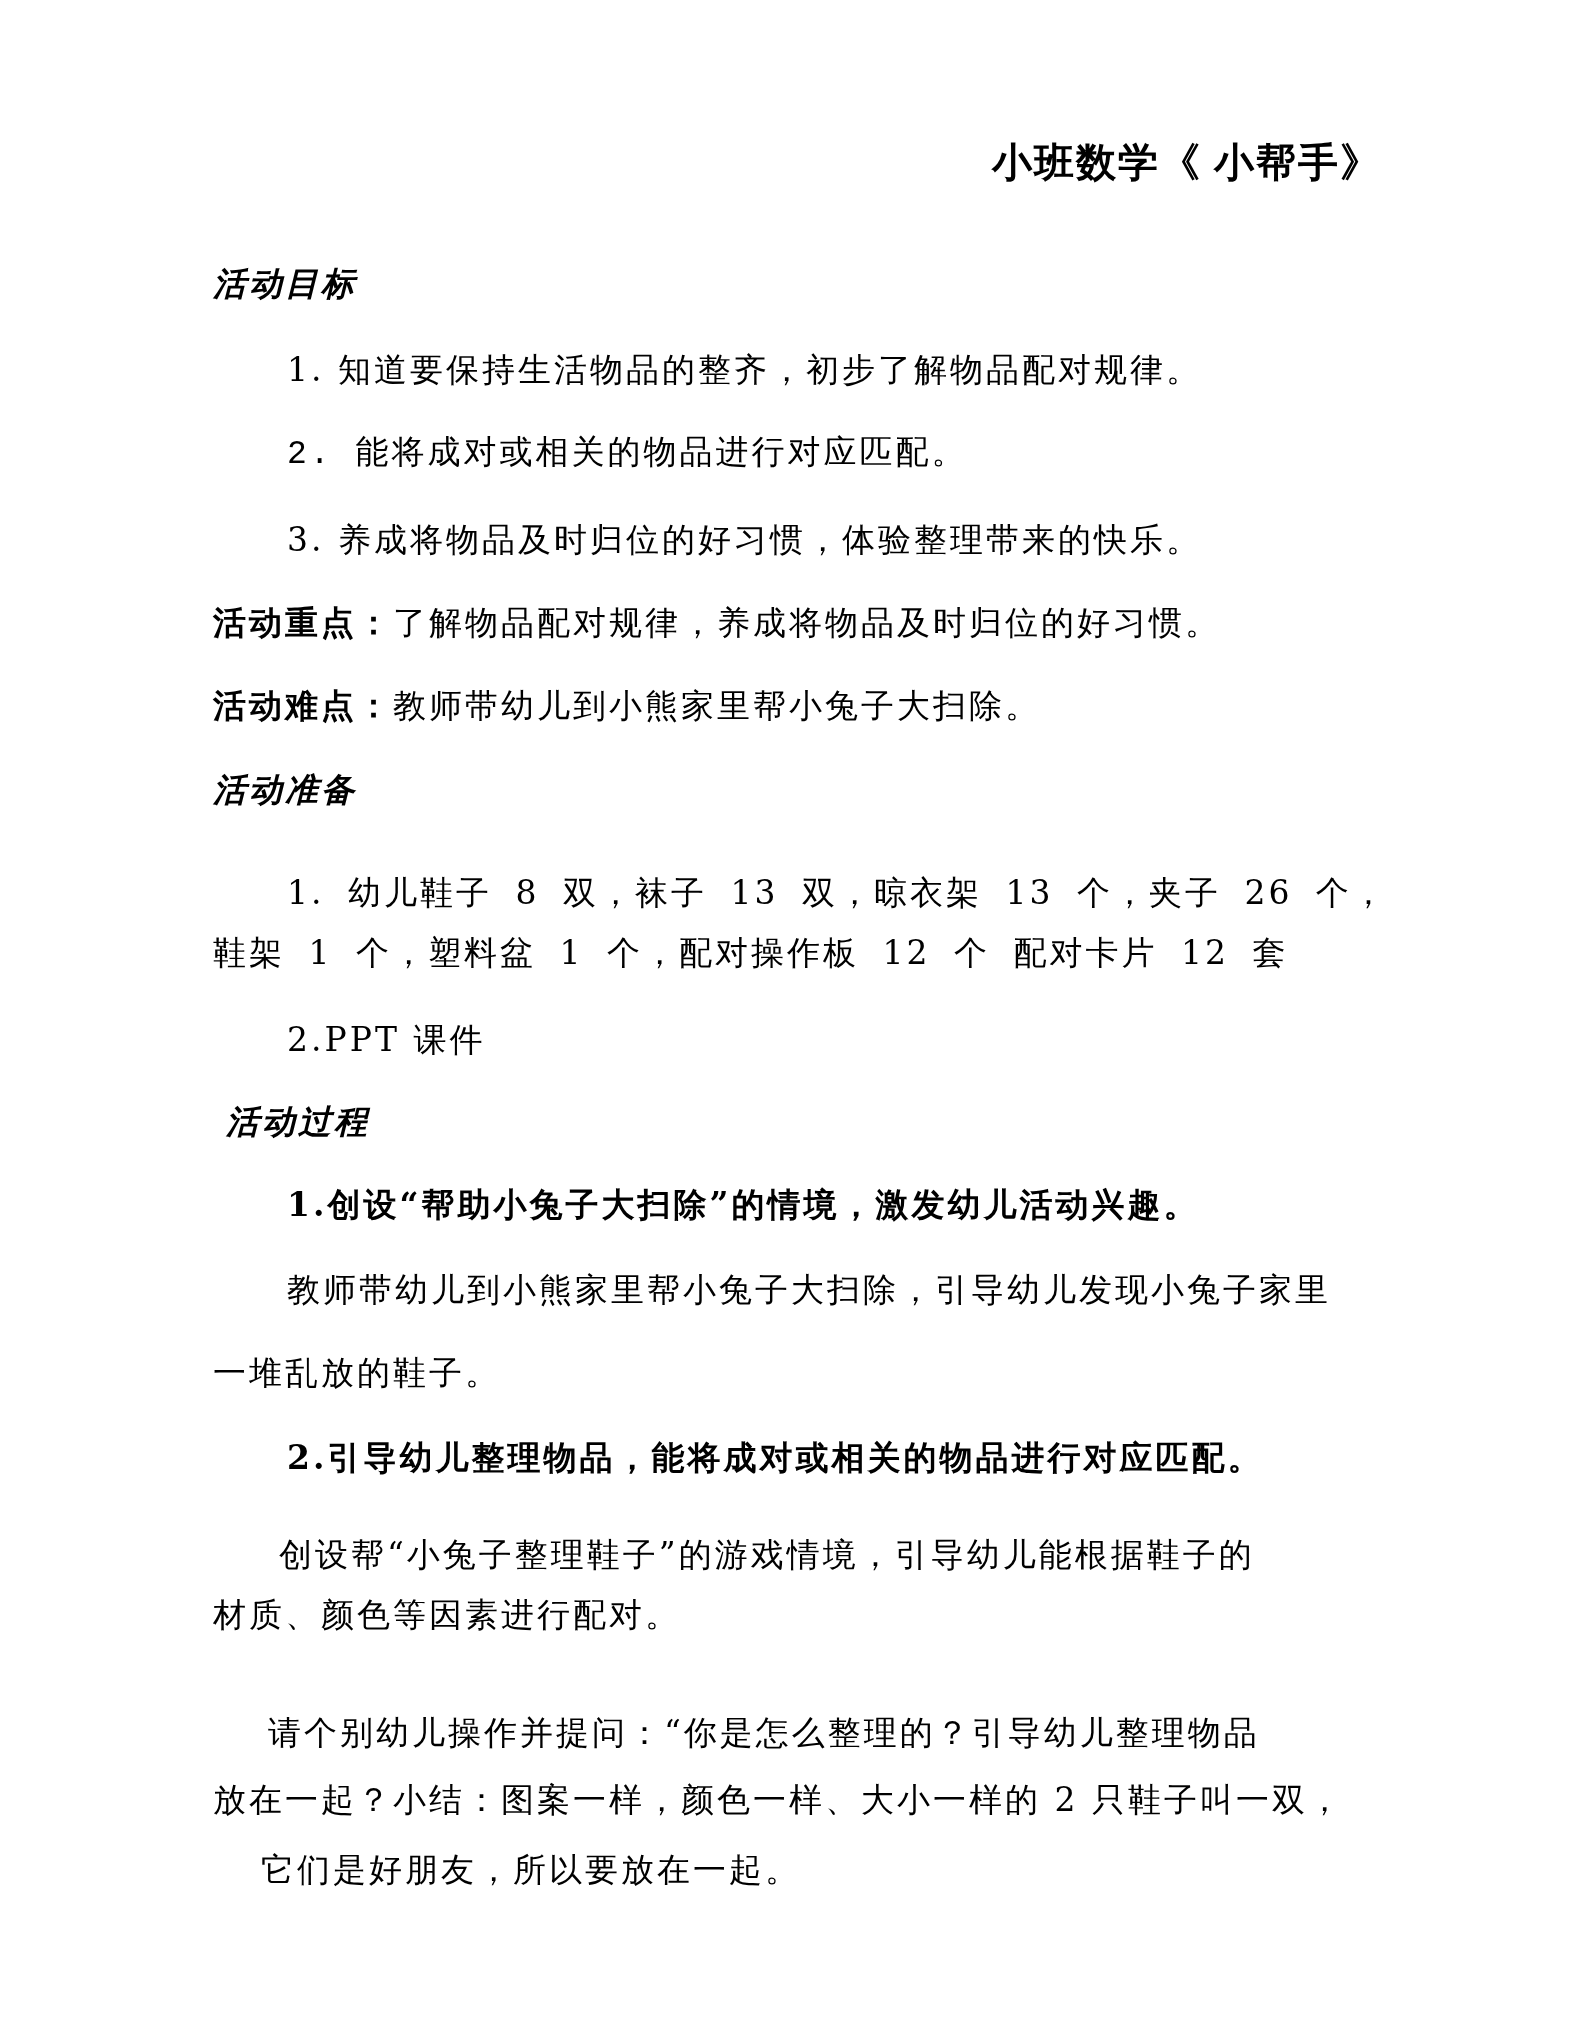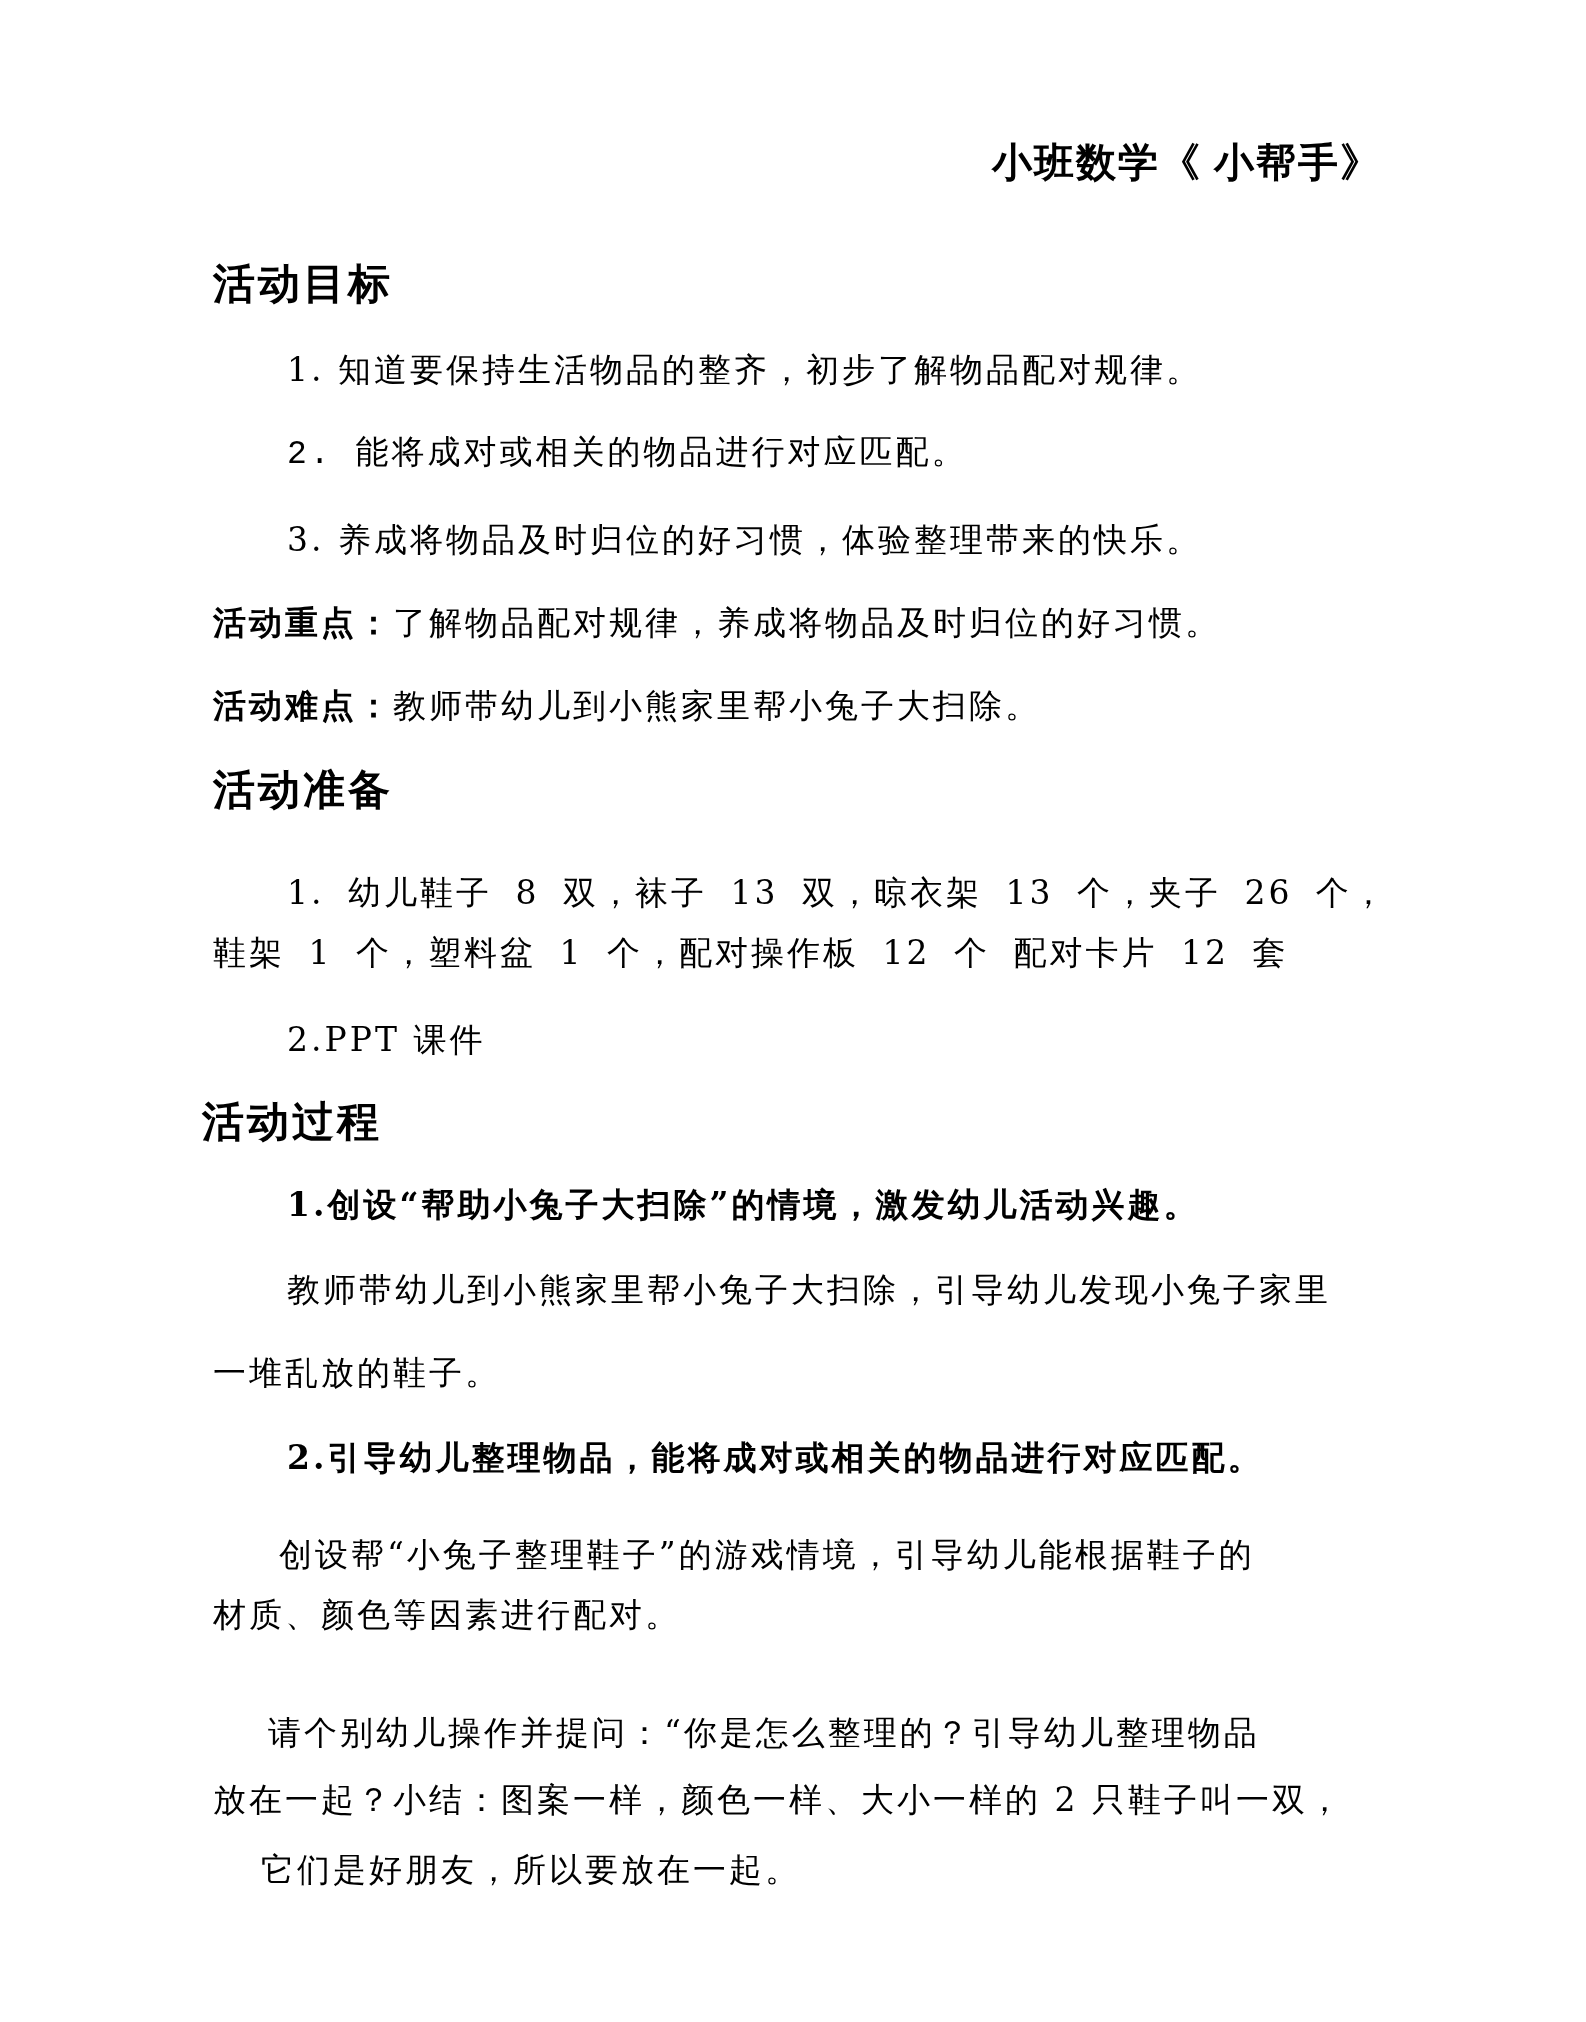--- a/index.html
+++ b/index.html
@@ -37,21 +37,22 @@
       text-align: right;
       font-family: Liberation Serif, serif;
       font-weight: bold;
       font-size: 40px;
       line-height: 50px;
       letter-spacing: 2px;
     }
     .bold { font-weight: bold; }
     .heading {
       font-weight: bold;
-      font-size: 42px;
+      font-size: 33px;
+      font-style: italic;
     }
   </style>
 </head>
 <body>
 
 <div class="page">
 
   <div class="title">小班数学《 小帮手》</div>
 
   <div class="line heading" style="left:213px; top:264px;">活动目标</div>
@@ -65,21 +66,21 @@
 
   <div class="line" style="left:213px; top:686px;">
     <span class="bold">活动难点：</span><span>教师带幼儿到小熊家里帮小兔子大扫除。</span>
   </div>
 
   <div class="line heading" style="left:213px; top:770px;">活动准备</div>
   <div class="line" style="left:287px; top:873px; word-spacing:10px;text-align:center;">1. 幼儿鞋子 8 双，袜子 13 双，晾衣架 13 个，夹子 26 个，</div>
   <div class="line" style="left:213px; top:933px; word-spacing:10px;">鞋架 1 个，塑料盆 1 个，配对操作板 12 个 配对卡片 12 套</div>
   <div class="line" style="left:287px; top:1020px;">2.PPT 课件</div>
 
-  <div class="line heading" style="left:202px; top:1102px;">活动过程</div>
+  <div class="line heading" style="left:226px; top:1102px;">活动过程</div>
 
   <div class="line bold" style="left:287px; top:1185px;">1.创设“帮助小兔子大扫除”的情境，激发幼儿活动兴趣。</div>
   <div class="line" style="left:287px; top:1270px;">教师带幼儿到小熊家里帮小兔子大扫除，引导幼儿发现小兔子家里</div>
   <div class="line" style="left:213px; top:1353px;">一堆乱放的鞋子。</div>
 
   <div class="line bold" style="left:287px; top:1438px;">2.引导幼儿整理物品，能将成对或相关的物品进行对应匹配。</div>
   <div class="line" style="left:279px; top:1535px;">创设帮“小兔子整理鞋子”的游戏情境，引导幼儿能根据鞋子的</div>
   <div class="line" style="left:213px; top:1595px;">材质、颜色等因素进行配对。</div>
 
   <div class="line" style="left:268px; top:1713px;">请个别幼儿操作并提问：“你是怎么整理的？引导幼儿整理物品</div>

